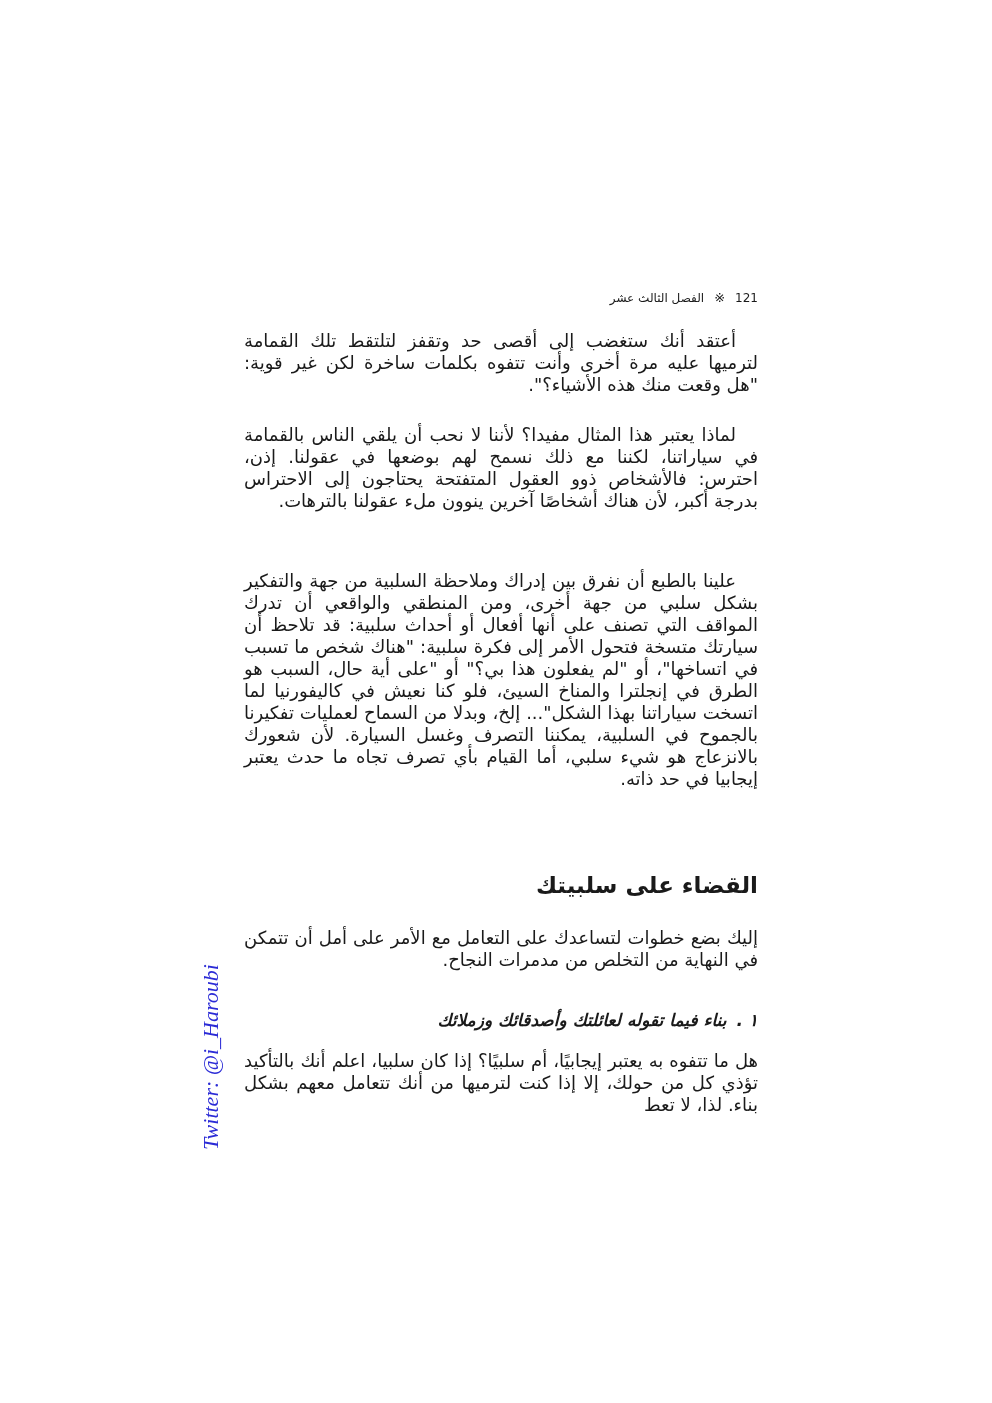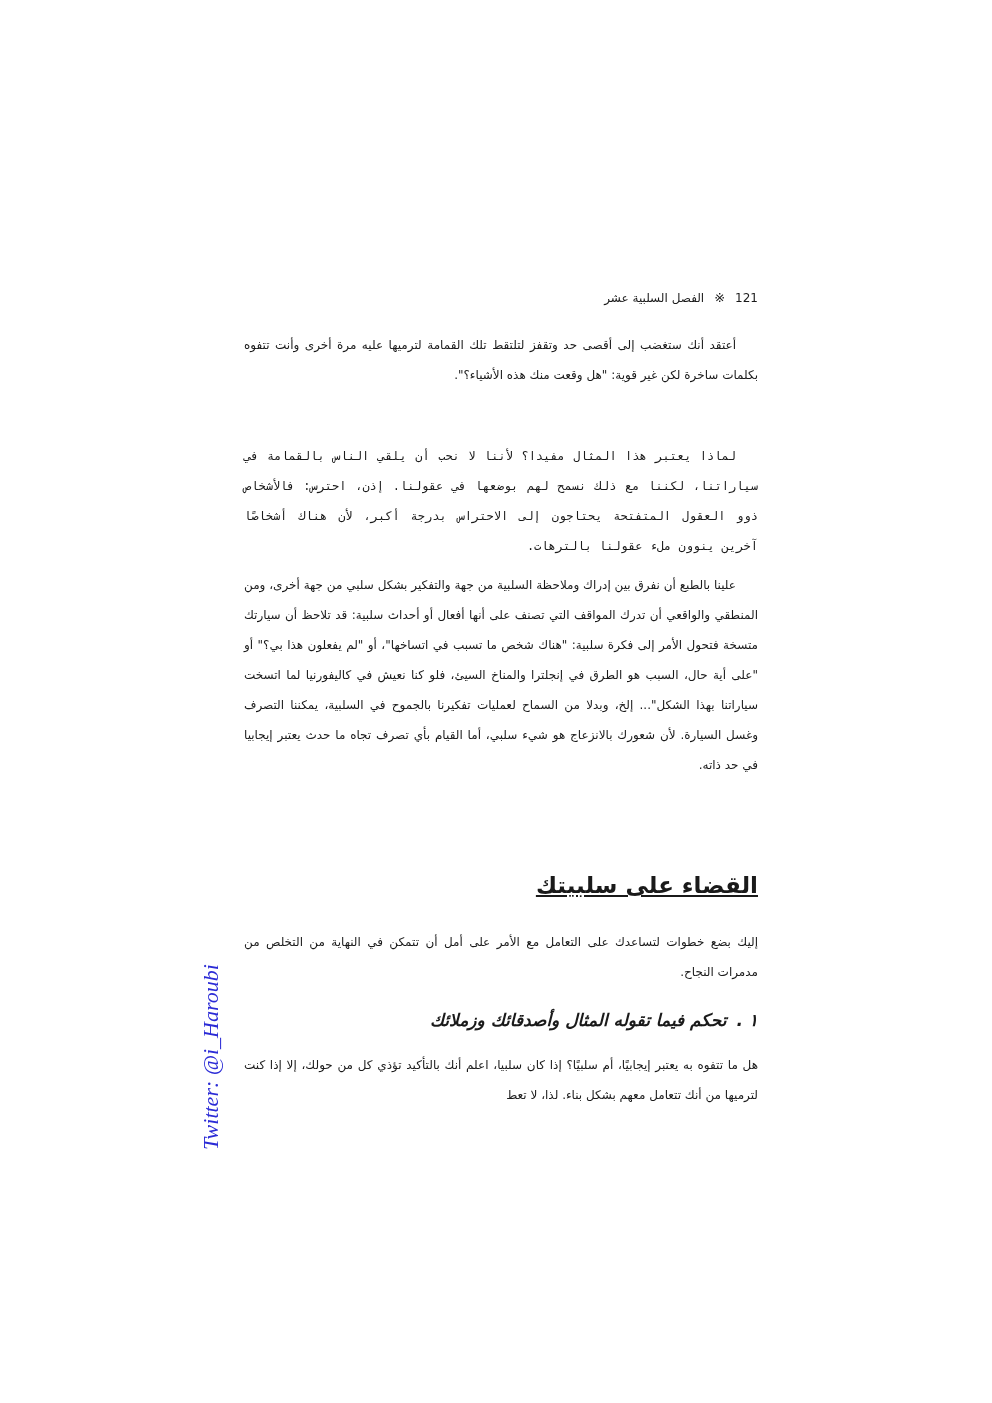--- a/index.html
+++ b/index.html
@@ -21,22 +21,22 @@
     position: absolute;
     top: 6px; right: 0;
     display: flex; align-items: center; gap: 10px;
     font-size: 12px;
     direction: rtl;
   }
   .running-header .ornament { font-size: 13px; }
   .para {
     position: absolute;
     right: 0; width: 514px;
-    font-size: 12px;
-    line-height: 30px;
+    font-size: 18px;
+    line-height: 22px;
     text-align: justify;
     text-align-last: right;
     direction: rtl;
     margin: 0;
   }
   .para.indent { text-indent: 22px; }
   .section-title {
     position: absolute;
     right: 0;
     font-size: 23px;
@@ -67,35 +67,35 @@
   }
 </style>
 </head>
 <body>
 
 <div class="page">
 
   <div class="running-header" style="top:6px;">
     <span>121</span>
     <span class="ornament">※</span>
-    <span>الفصل السلبية عشر</span>
+    <span>الفصل الثالث عشر</span>
   </div>
 
   <p class="para indent" style="top:46px;">أعتقد أنك ستغضب إلى أقصى حد وتقفز لتلتقط تلك القمامة لترميها عليه مرة أخرى وأنت تتفوه بكلمات ساخرة لكن غير قوية: "هل وقعت منك هذه الأشياء؟".</p>
 
-  <p class="para indent" style="top:158px;font-family:Liberation Mono, monospace;">لماذا يعتبر هذا المثال مفيدا؟ لأننا لا نحب أن يلقي الناس بالقمامة في سياراتنا، لكننا مع ذلك نسمح لهم بوضعها في عقولنا. إذن، احترس: فالأشخاص ذوو العقول المتفتحة يحتاجون إلى الاحتراس بدرجة أكبر، لأن هناك أشخاصًا آخرين ينوون ملء عقولنا بالترهات.</p>
+  <p class="para indent" style="top:140px;">لماذا يعتبر هذا المثال مفيدا؟ لأننا لا نحب أن يلقي الناس بالقمامة في سياراتنا، لكننا مع ذلك نسمح لهم بوضعها في عقولنا. إذن، احترس: فالأشخاص ذوو العقول المتفتحة يحتاجون إلى الاحتراس بدرجة أكبر، لأن هناك أشخاصًا آخرين ينوون ملء عقولنا بالترهات.</p>
 
   <p class="para indent" style="top:286px;">علينا بالطبع أن نفرق بين إدراك وملاحظة السلبية من جهة والتفكير بشكل سلبي من جهة أخرى، ومن المنطقي والواقعي أن تدرك المواقف التي تصنف على أنها أفعال أو أحداث سلبية: قد تلاحظ أن سيارتك متسخة فتحول الأمر إلى فكرة سلبية: "هناك شخص ما تسبب في اتساخها"، أو "لم يفعلون هذا بي؟" أو "على أية حال، السبب هو الطرق في إنجلترا والمناخ السيئ، فلو كنا نعيش في كاليفورنيا لما اتسخت سياراتنا بهذا الشكل"... إلخ، وبدلا من السماح لعمليات تفكيرنا بالجموح في السلبية، يمكننا التصرف وغسل السيارة. لأن شعورك بالانزعاج هو شيء سلبي، أما القيام بأي تصرف تجاه ما حدث يعتبر إيجابيا في حد ذاته.</p>
 
-  <h2 class="section-title" style="top:588px;text-decoration:underline;">القضاء على سلبيتك</h2>
+  <h2 class="section-title" style="top:588px;">القضاء على سلبيتك</h2>
 
   <p class="para" style="top:643px;">إليك بضع خطوات لتساعدك على التعامل مع الأمر على أمل أن تتمكن في النهاية من التخلص من مدمرات النجاح.</p>
 
   <h3 class="subsection-title" style="top:726px;">
     <span>١ .</span>
-    <span>تحكم فيما تقوله المثال وأصدقائك وزملائك</span>
+    <span>بناء فيما تقوله لعائلتك وأصدقائك وزملائك</span>
   </h3>
 
   <p class="para" style="top:766px;">هل ما تتفوه به يعتبر إيجابيًا، أم سلبيًا؟ إذا كان سلبيا، اعلم أنك بالتأكيد تؤذي كل من حولك، إلا إذا كنت لترميها من أنك تتعامل معهم بشكل بناء. لذا، لا تعط</p>
 
 </div>
 
 <div class="watermark">Twitter: @i_Haroubi</div>
 
 </body></html>

